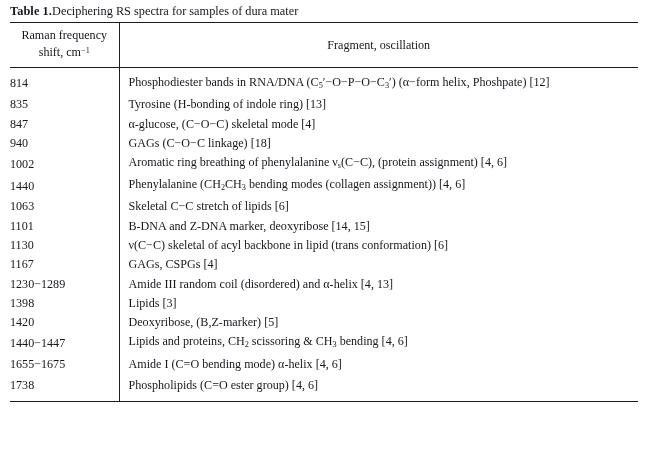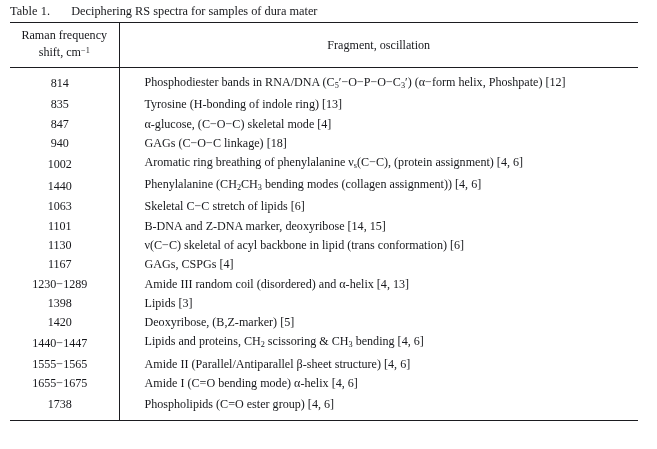--- a/index.html
+++ b/index.html
@@ -27,27 +27,27 @@
     position: absolute;
     left: 10px;
     top: 3px;
     width: 628px;
     font-size: 12.3px;
     line-height: 16px;
     color: #17181c;
     white-space: nowrap;
   }
   .caption-label {
-    font-weight: normal;
+    font-weight: bold;
     letter-spacing: 0.1px;
     margin-top: 32px;
   }
   .caption-text {
     font-weight: normal;
-    margin-left: 21px;
+    margin-left: 0;
   }
 
   
   .table-wrap {
     position: absolute;
     left: 10px;
     top: 22px;
     width: 628px;
     border-top: 1.6px solid #1b1c20;
     border-bottom: 1.6px solid #1b1c20;
@@ -84,28 +84,28 @@
   }
 
   tbody td {
     padding: 0;
     height: 19.3px;
     vertical-align: middle;
     line-height: 19.3px;
     white-space: nowrap;
   }
   td.cell-shift {
-    text-align: center;
+    text-align: left;
     border-right: 1.1px solid #1b1c20;
     padding-right: 9px;
     box-sizing: border-box;
   }
   td.cell-frag {
     text-align: left;
-    padding-left: 25px;
+    padding-left: 9px;
   }
 
   tbody tr:first-child td { padding-top: 4px; height: 23px; }
   tbody tr:last-child  td { padding-bottom: 4px; height: 23px; }
 
   sub { font-size: 0.68em; vertical-align: -0.22em; }
   sup { font-size: 0.68em; vertical-align: 0.42em; }
 </style>
 </head>
 <body>
@@ -182,24 +182,20 @@
           </tr>
           <tr>
             <td class="cell-shift">1420</td>
             <td class="cell-frag">Deoxyribose, (B,Z-marker) [5]</td>
           </tr>
           <tr>
             <td class="cell-shift">1440−1447</td>
             <td class="cell-frag">Lipids and proteins, CH<sub>2</sub> scissoring &amp; CH<sub>3</sub> bending [4, 6]</td>
           </tr>
           <tr>
-            <td class="cell-shift">1555−1565</td>
-            <td class="cell-frag">Amide II (Parallel/Antiparallel β-sheet structure) [4, 6]</td>
-          </tr>
-          <tr>
             <td class="cell-shift">1655−1675</td>
             <td class="cell-frag">Amide I (C=O bending mode) α-helix [4, 6]</td>
           </tr>
           <tr>
             <td class="cell-shift">1738</td>
             <td class="cell-frag">Phospholipids (C=O ester group) [4, 6]</td>
           </tr>
         </tbody>
     </table>
   </div>

